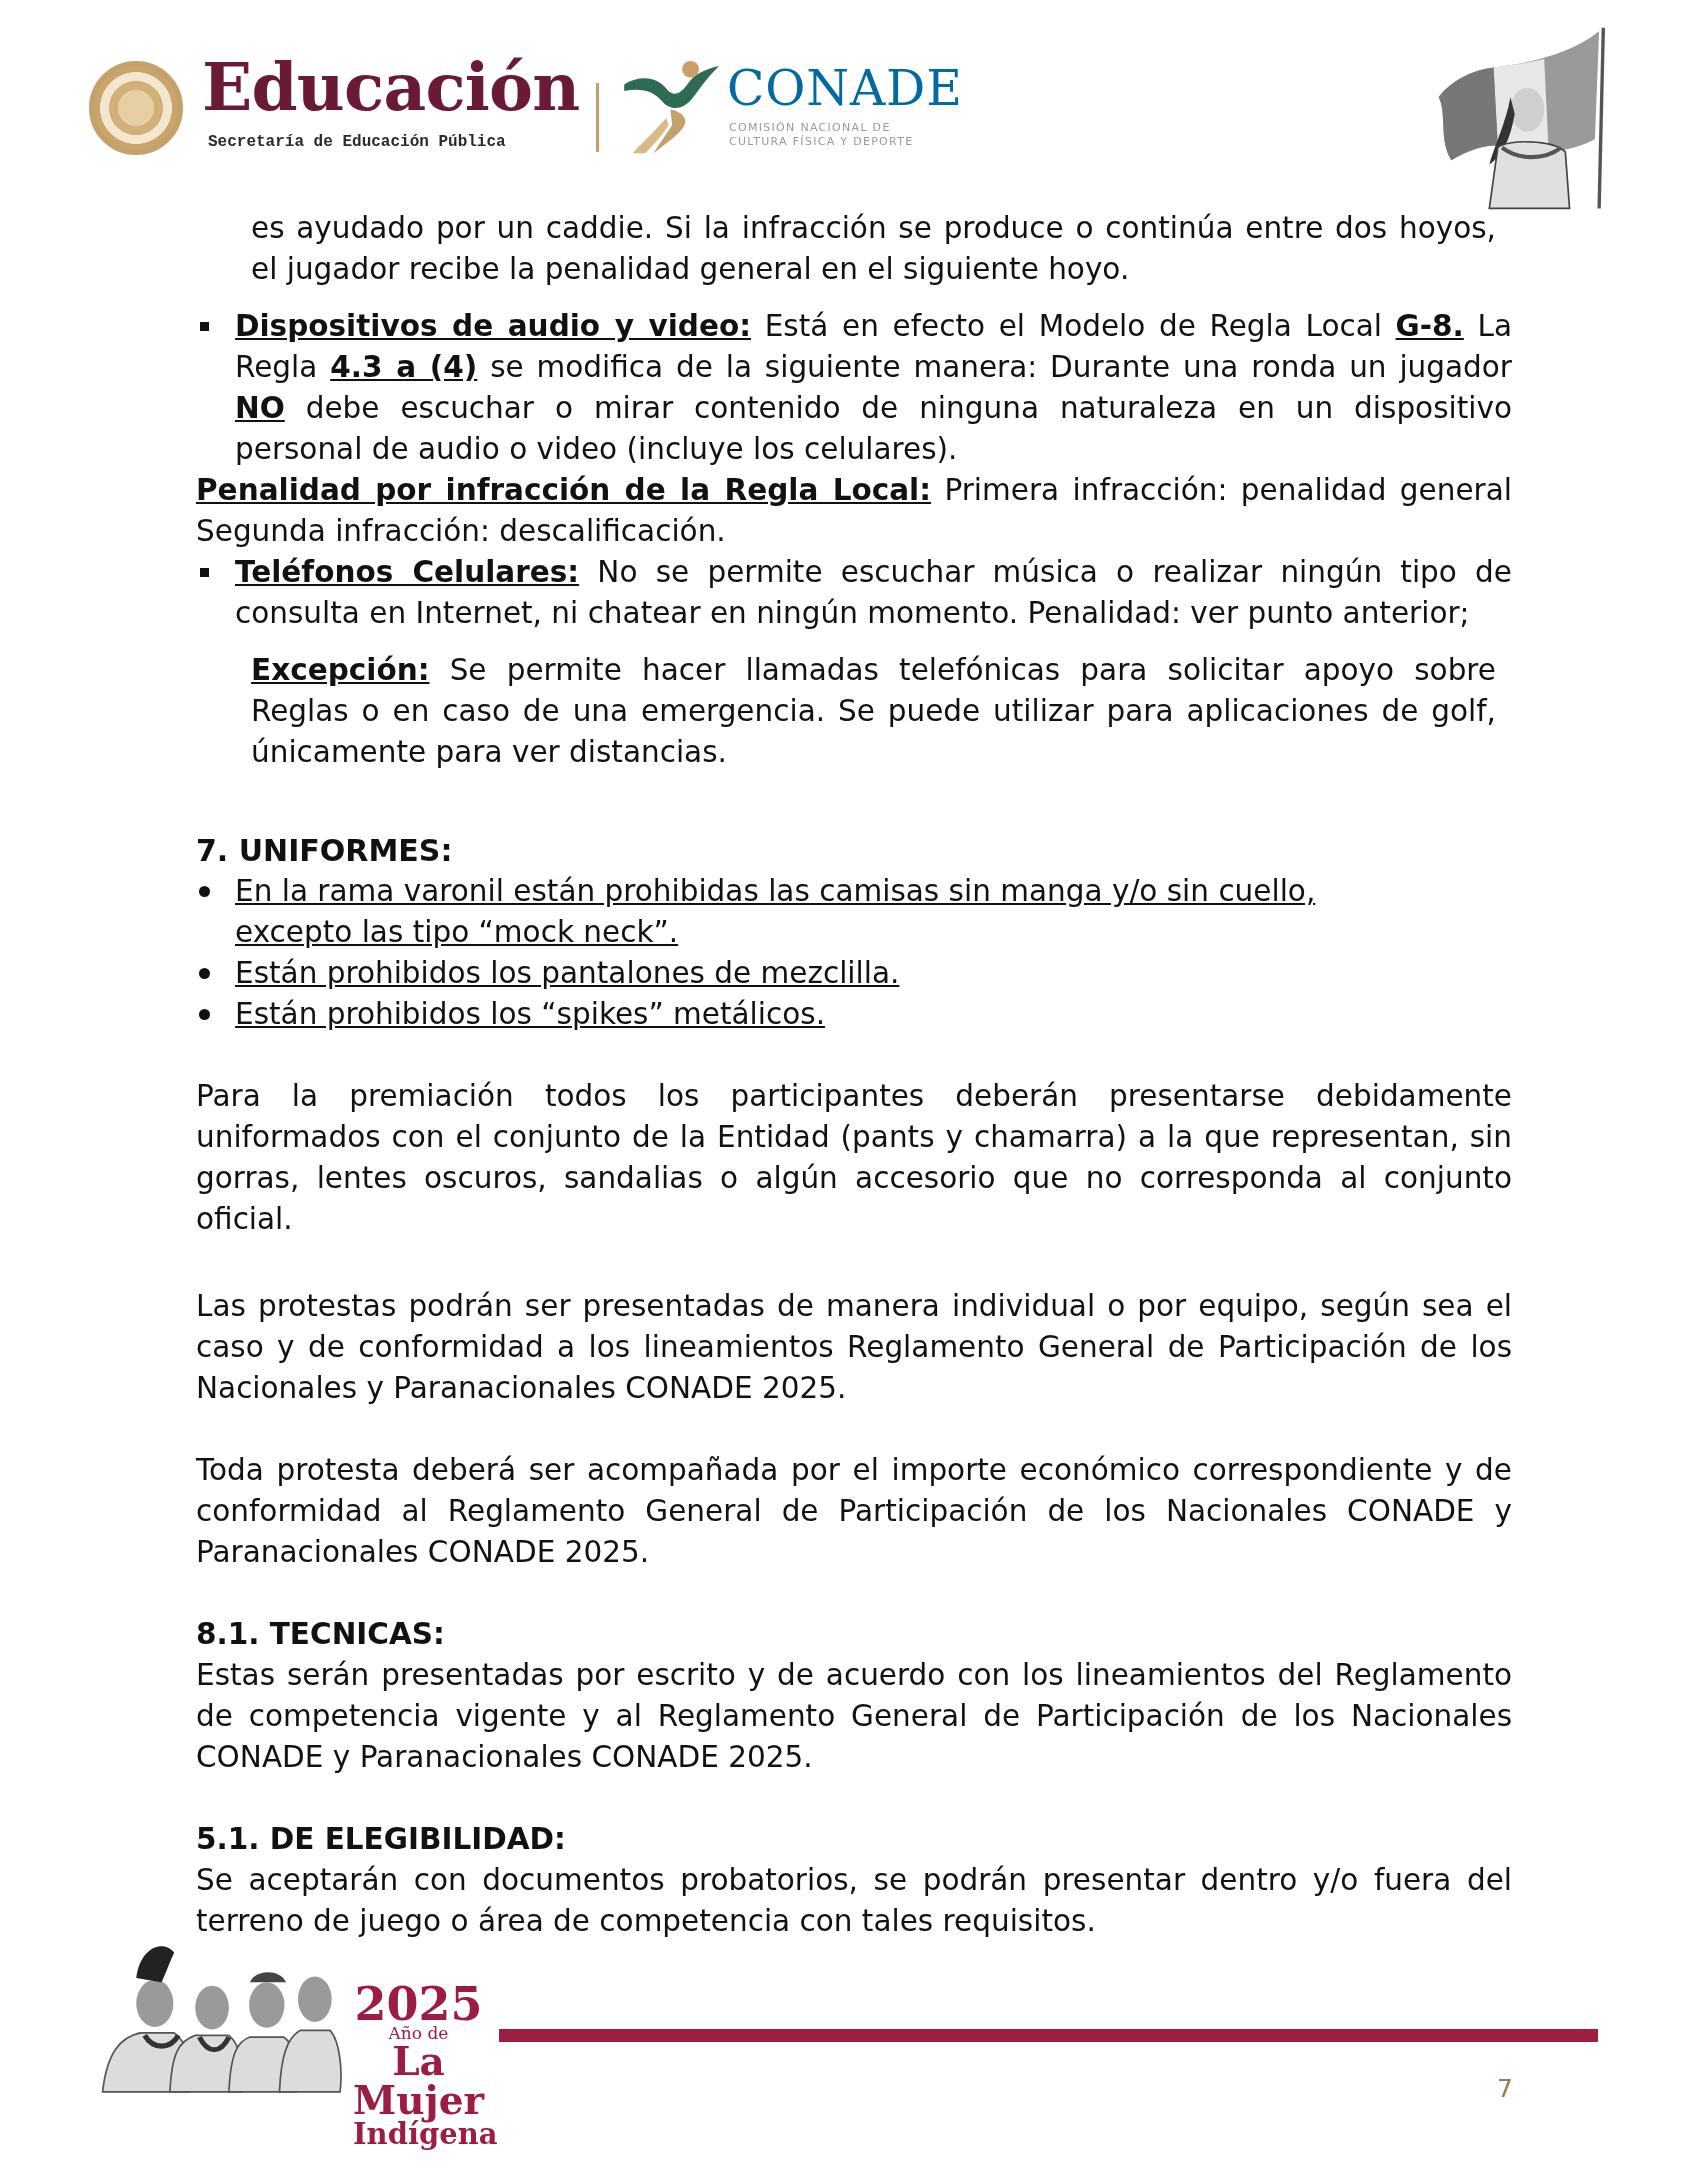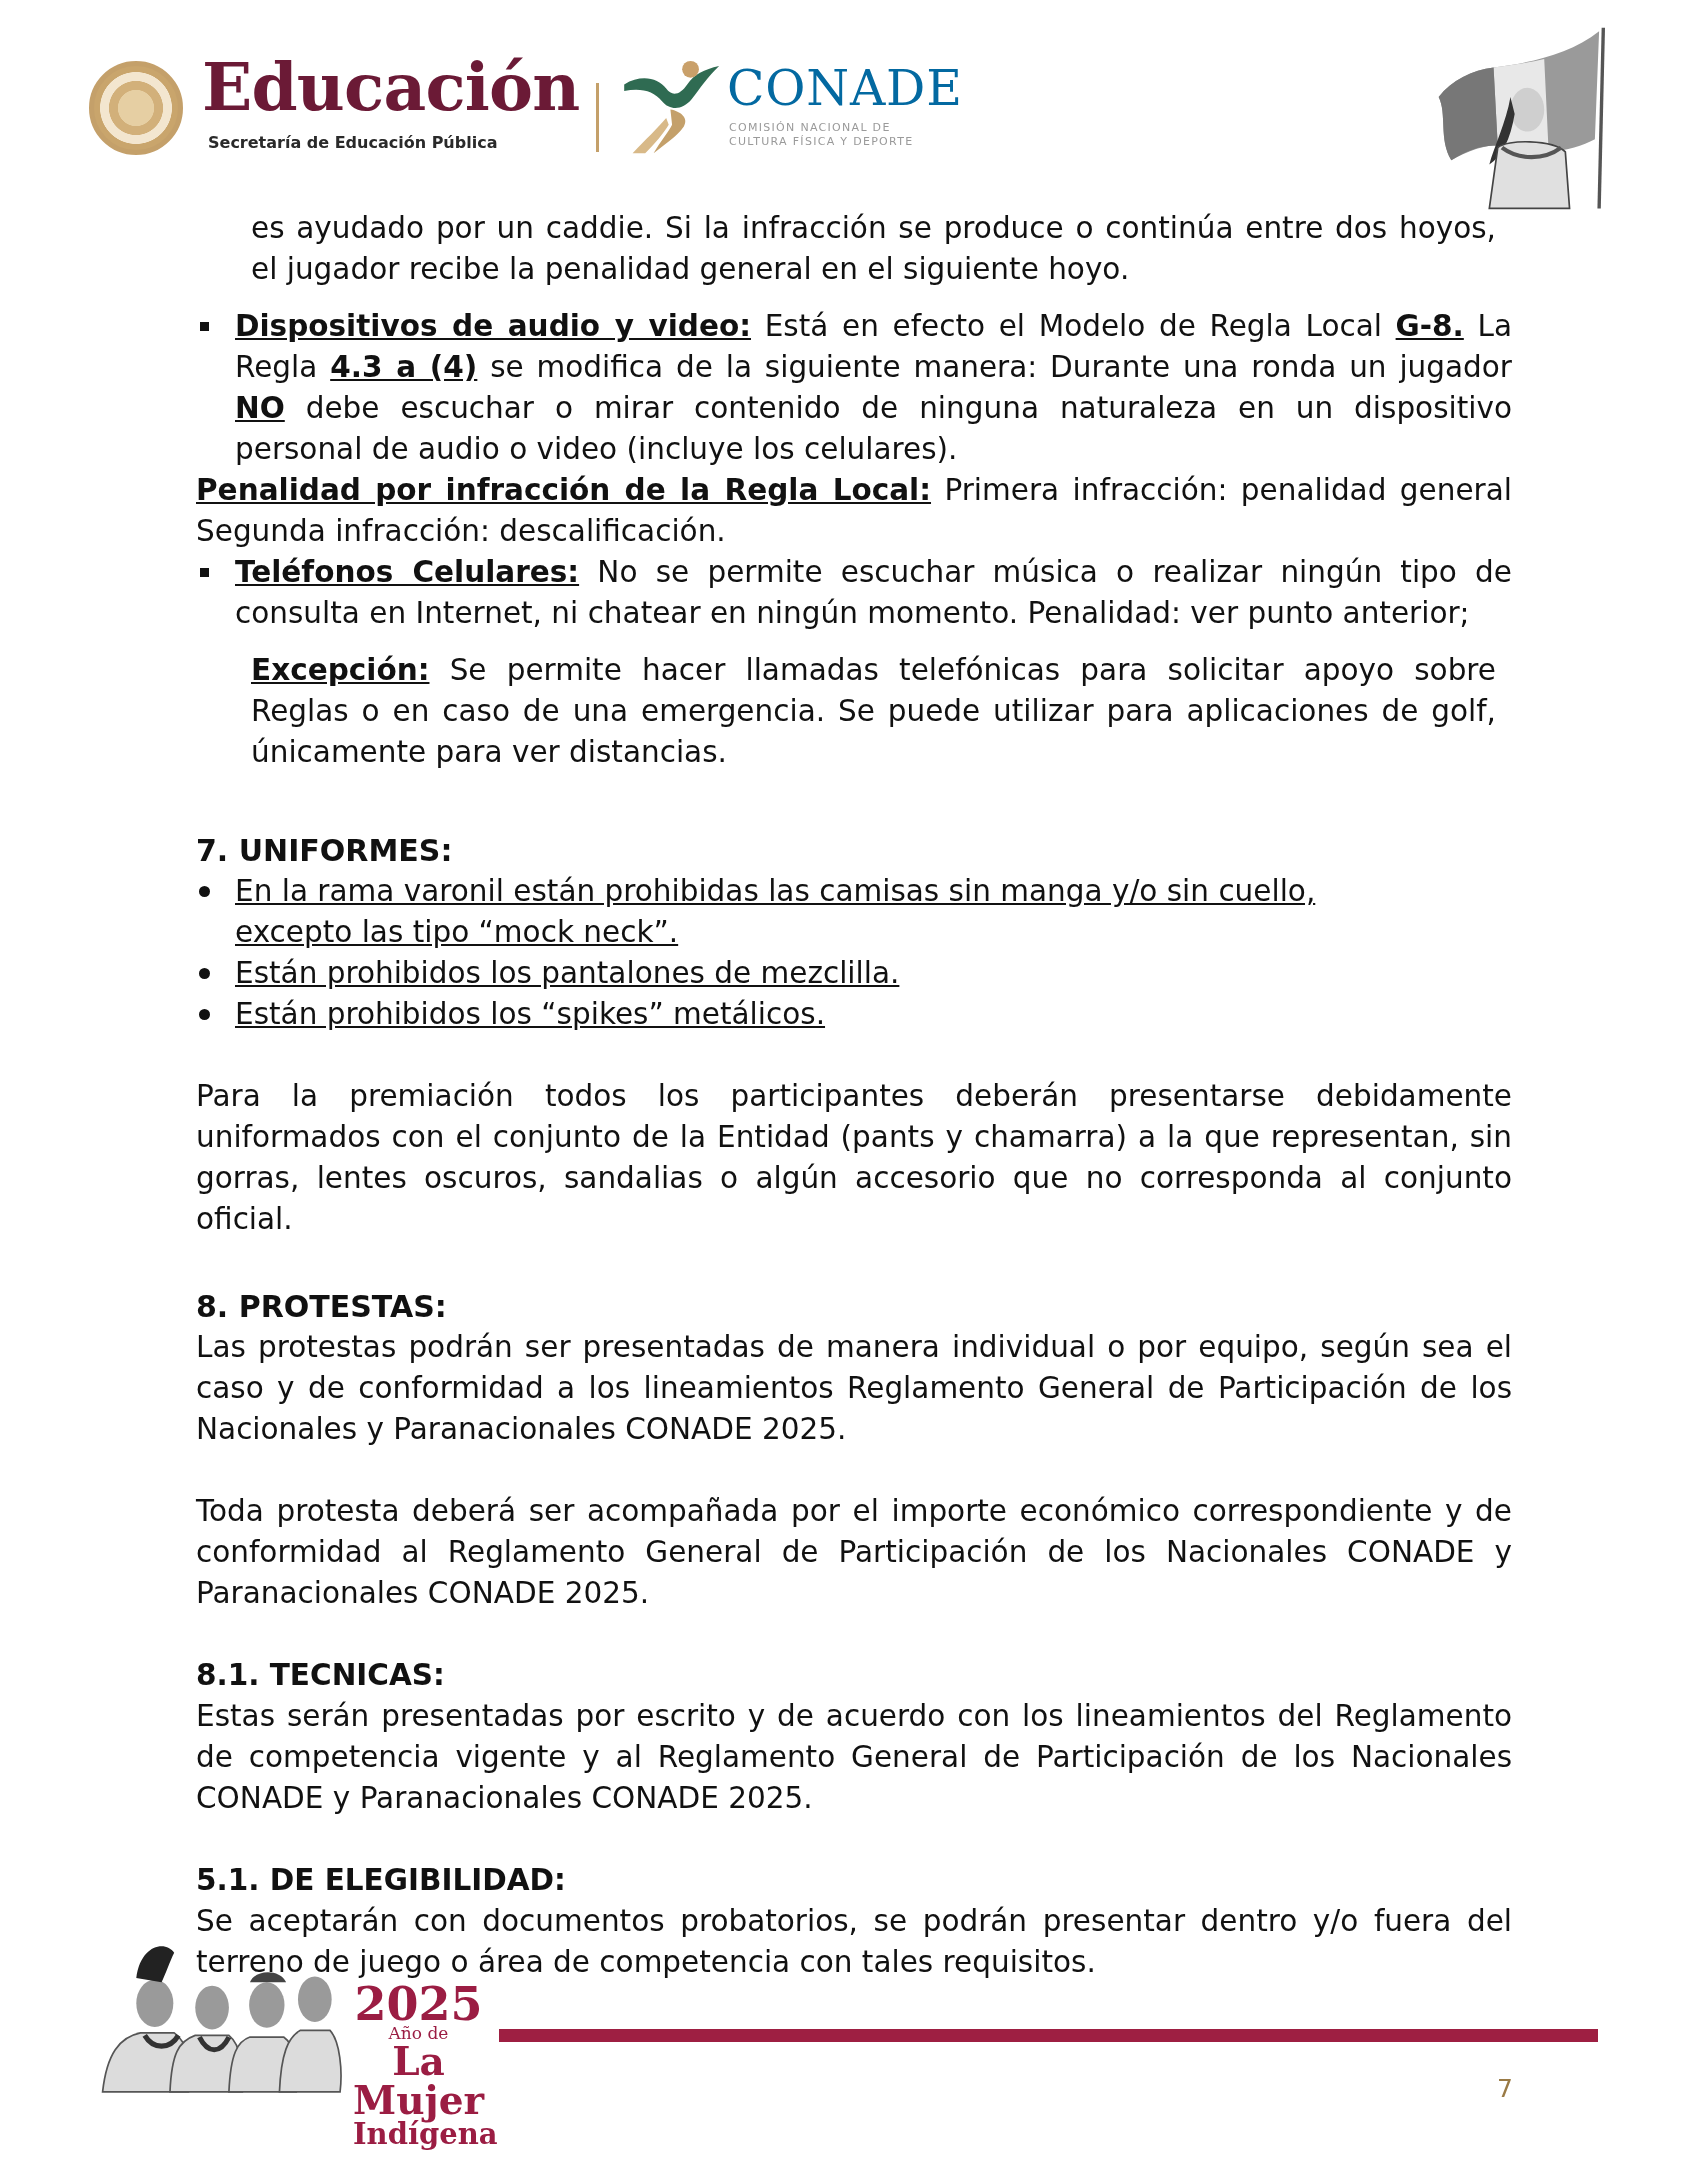--- a/index.html
+++ b/index.html
@@ -4,21 +4,21 @@
 <style>
   html, body { margin: 0; padding: 0; background: #ffffff; }
   body { width: 1687px; height: 2183px; position: relative; overflow: hidden;
          font-family: "DejaVu Sans", "Liberation Sans", sans-serif; color: #111111; }
   .header { position: absolute; left: 0; top: 0; width: 1552px; height: 186px; }
   .seal { position: absolute; left: 89px; top: 61px; width: 94px; height: 94px; border-radius: 50%;
           border: 5px solid #c4a06a; box-sizing: border-box;
           background: radial-gradient(circle, #e6cfa3 0 30%, #d2b07a 31% 45%, #f3e6cf 46% 60%, #c9a56c 61% 100%); }
   .edu-word { position: absolute; left: 202px; top: 54px; font-family: "DejaVu Serif", "Liberation Serif", serif;
               font-weight: bold; font-size: 66px; color: #6b1a36; letter-spacing: -0.8px; line-height: 1; }
-  .edu-sub { position: absolute; left: 208px; top: 133px; font-size: 16px; font-weight: bold; color: #2a2a2a; }
+  .edu-sub { position: absolute; left: 208px; top: 133px; font-size: 16px; font-weight: bold; color: #2a2a2a; font-family: Liberation Mono, monospace; }
   .divider-v { position: absolute; left: 596px; top: 83px; width: 2.5px; height: 69px; background: #c4a06a; }
   .conade-fig { position: absolute; left: 620px; top: 59px; width: 105px; height: 97px; }
   .conade-word { position: absolute; left: 727px; top: 64px; font-family: "DejaVu Serif", "Liberation Serif", serif;
                  font-size: 49px; color: #0369a1; line-height: 1; letter-spacing: 0.8px; }
   .conade-sub { position: absolute; left: 729px; top: 121px; font-size: 11px; color: #9a9a9a; letter-spacing: 1.3px; line-height: 13.5px; }
   .flag-illus { position: absolute; left: 1426px; top: 21px; width: 190px; height: 190px; }
 
   .content { position: absolute; left: 196px; top: 192px; width: 1316px; font-size: 29.5px; line-height: 41px; }
   .p { margin: 0; text-align: justify; }
   .b { font-weight: bold; text-decoration: underline; }
@@ -94,21 +94,20 @@
 
   <p class="h">7. UNIFORMES:</p>
   <p class="li-dot left" style="padding-right:76px;">En la rama varonil están prohibidas las camisas sin manga y/o sin cuello, excepto las tipo “mock neck”.</p>
   <p class="li-dot left">Están prohibidos los pantalones de mezclilla.</p>
   <p class="li-dot left">Están prohibidos los “spikes” metálicos.</p>
 
   <div class="gap"></div>
   <p class="p">Para la premiación todos los participantes deberán presentarse debidamente uniformados con el conjunto de la Entidad (pants y chamarra) a la que representan, sin gorras, lentes oscuros, sandalias o algún accesorio que no corresponda al conjunto oficial.</p>
 
   <div class="gap" style="height:46px"></div>
-  <p class="h">8. PROTESTAS:</p>
   <p class="p">Las protestas podrán ser presentadas de manera individual o por equipo, según sea el caso y de conformidad a los lineamientos Reglamento General de Participación de los Nacionales y Paranacionales CONADE 2025.</p>
   <div class="gap"></div>
   <p class="p">Toda protesta deberá ser acompañada por el importe económico correspondiente y de conformidad al Reglamento General de Participación de los Nacionales CONADE y Paranacionales CONADE 2025.</p>
 
   <div class="gap"></div>
   <p class="h" style="font-size:29.5px">8.1. TECNICAS:</p>
   <p class="p">Estas serán presentadas por escrito y de acuerdo con los lineamientos del Reglamento de competencia vigente y al Reglamento General de Participación de los Nacionales CONADE y Paranacionales CONADE 2025.</p>
 
   <div class="gap"></div>
   <p class="h" style="font-size:29.5px">5.1. DE ELEGIBILIDAD:</p>

